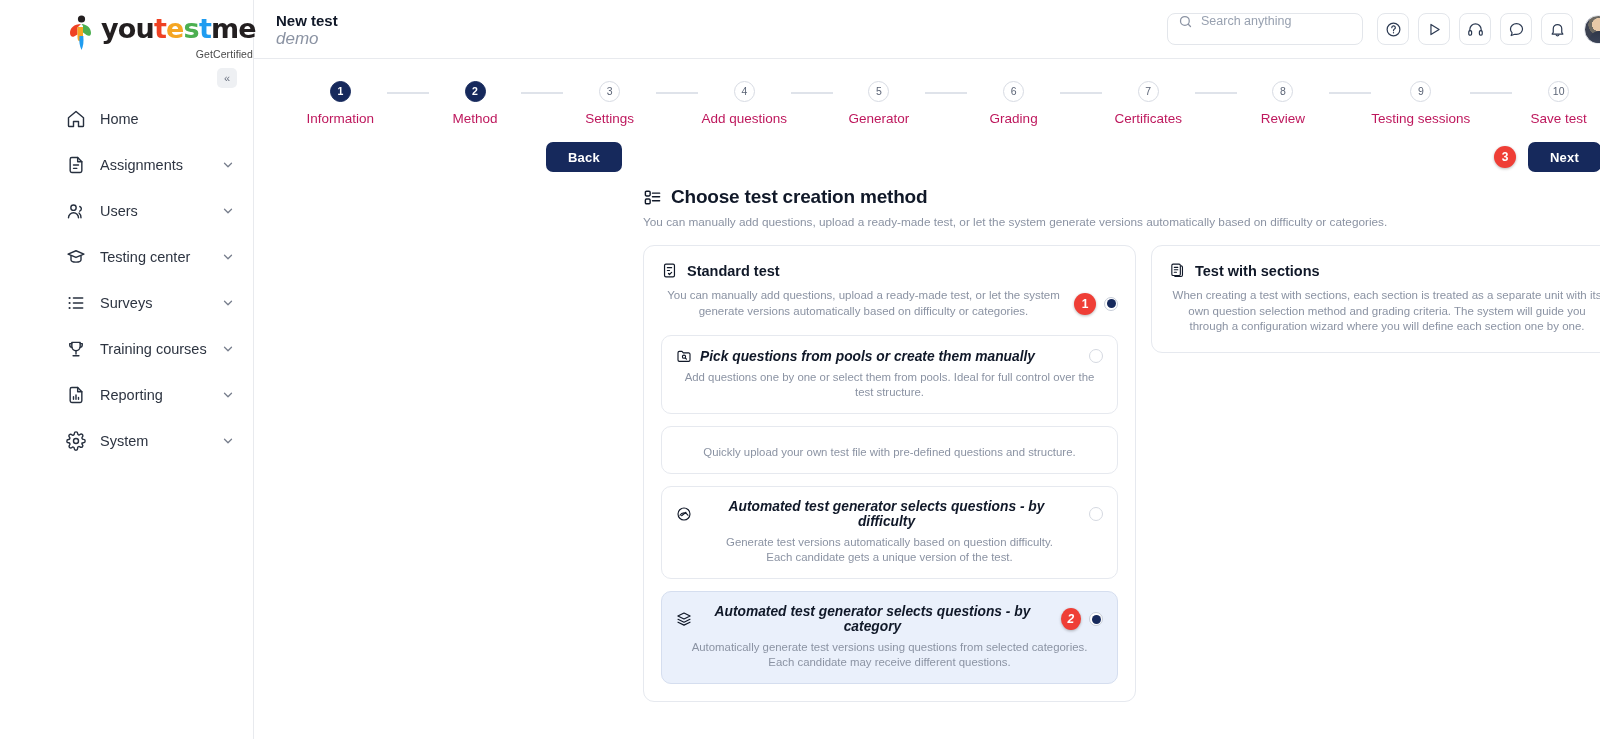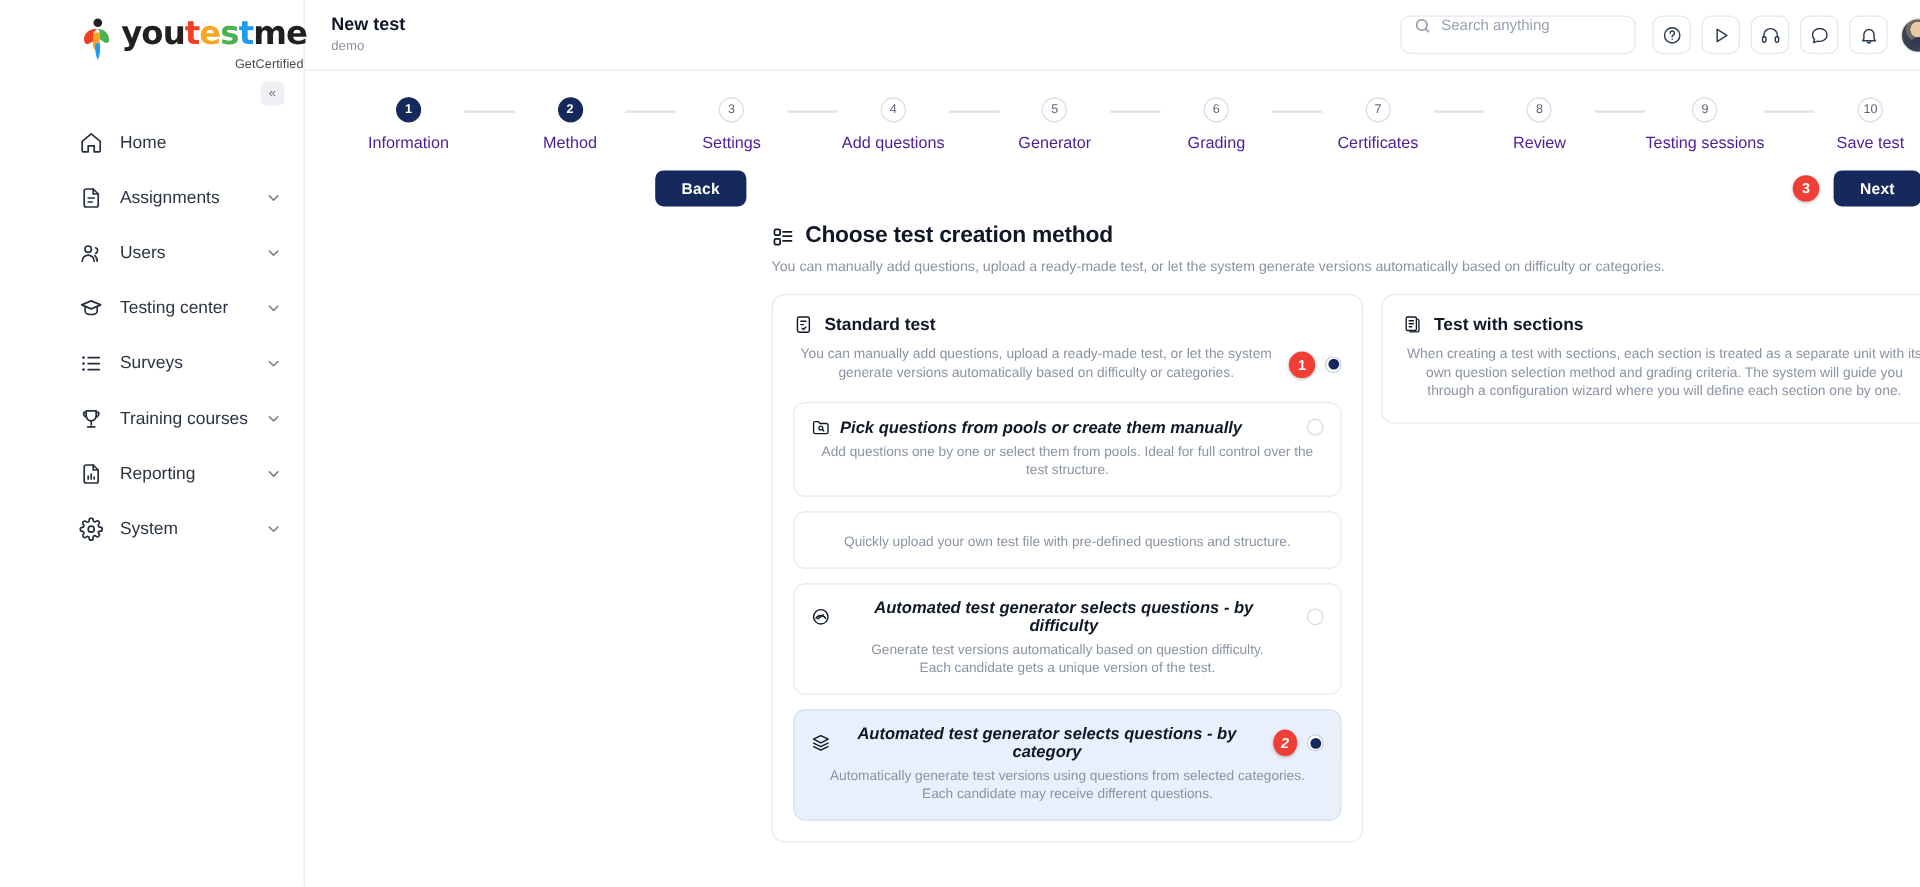--- a/index.html
+++ b/index.html
@@ -54,21 +54,21 @@
   
   .main { flex: 1; height: 739px; display: flex; flex-direction: column; background: #fff; min-width: 0; }
   .topbar {
     height: 59px; flex: 0 0 59px;
     border-bottom: 1px solid #e8eaee;
     display: flex; align-items: center;
     padding: 0 14px 0 22px;
   }
   .tb-titles { display: flex; flex-direction: column; justify-content: center; }
   .tb-title { font-size: 15px; font-weight: 700; color: #101828; line-height: 17px; }
-  .tb-sub { font-size: 11px; color: #8b93a3; line-height: 16px; margin-top: 2px; }
+  .tb-sub { font-size: 17px; color: #8b93a3; line-height: 16px; margin-top: 2px; font-style: italic; }
   .tb-spacer { flex: 1; }
   .search-box {
     width: 196px; height: 32px; border: 1px solid #e3e6eb; border-radius: 8px;
     display: flex; align-items: flex-start; padding: 0 10px; background: #fff; margin-right: 14px;
   }
   .search-box svg { flex: 0 0 15px; margin-right: 8px; }
   .search-inp { border: none; outline: none; font-size: 12.5px; color: #3a4354; width: 100%; font-family: inherit; background: transparent; }
   .search-inp::placeholder { color: #98a1b0; }
   .icon-btn {
     width: 32px; height: 32px; border: 1px solid #e3e6eb; border-radius: 8px;
@@ -95,21 +95,21 @@
     padding: 22px 40px 0 40px;
   }
   .step { display: flex; flex-direction: column; align-items: center; width: 112px; }
   .step-circle {
     width: 21px; height: 21px; border-radius: 50%;
     display: flex; align-items: center; justify-content: center;
     font-size: 10.5px; font-weight: 700; line-height: 1;
   }
   .step-circle.done { background: #16295c; color: #fff; border: 1px solid #16295c; }
   .step-circle.todo { background: #fff; color: #5b6476; border: 1px solid #d7dbe3; font-weight: 400; }
-  .step-label { margin-top: 9px; font-size: 13.5px; color: #4c1d95; white-space: nowrap; }
+  .step-label { margin-top: 9px; font-size: 13.5px; color: #be185d; white-space: nowrap; }
   .step-line { width: 42px; height: 2px; background: #dfe3ea; margin-top: 11px; flex: 0 0 42px; }
 
   
   .action-row {
     display: flex; align-items: center;
     padding: 16px 44px 0 292px; position: relative;
   }
   .btn {
     height: 30px; border-radius: 7px; border: none;
     font-family: inherit; font-size: 13px; font-weight: 700;

